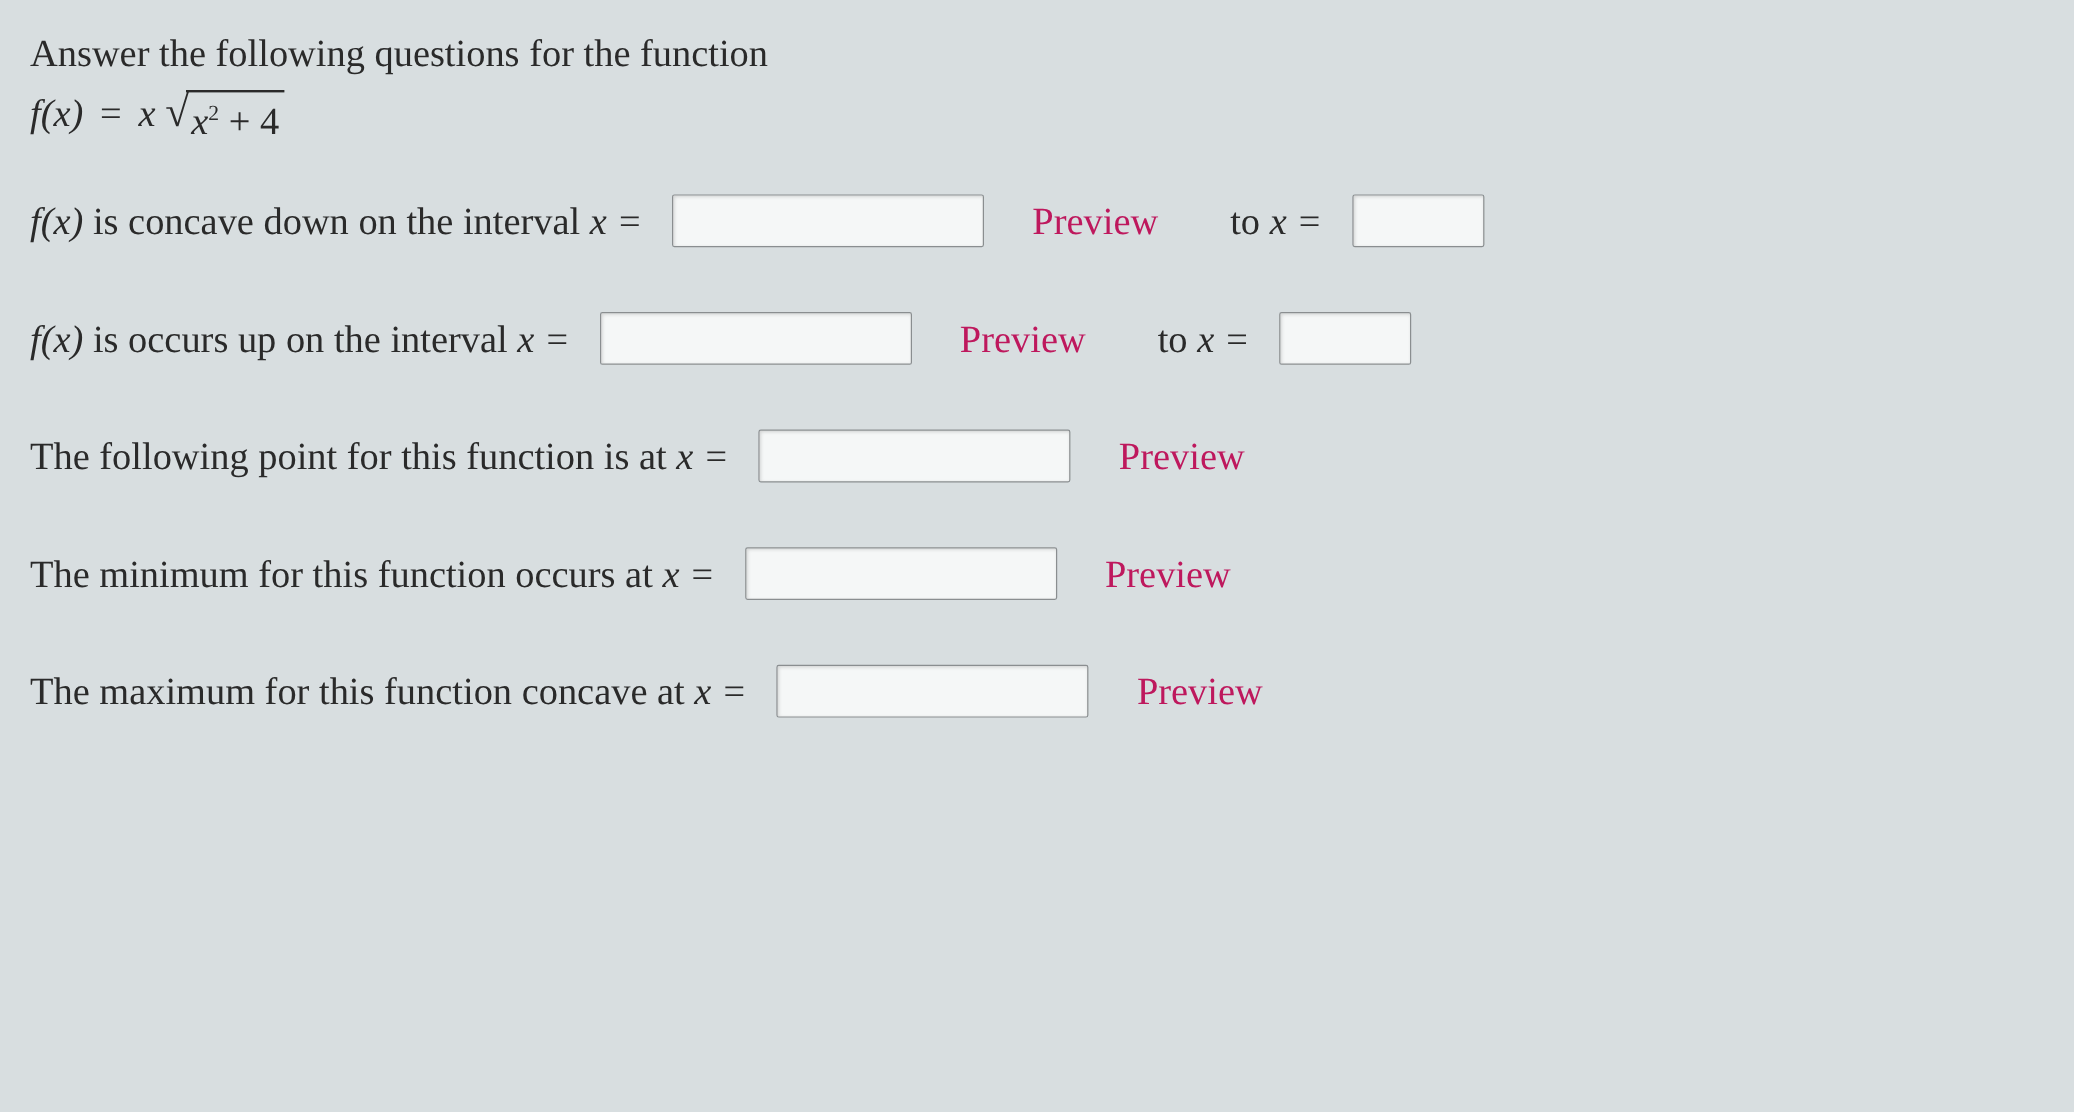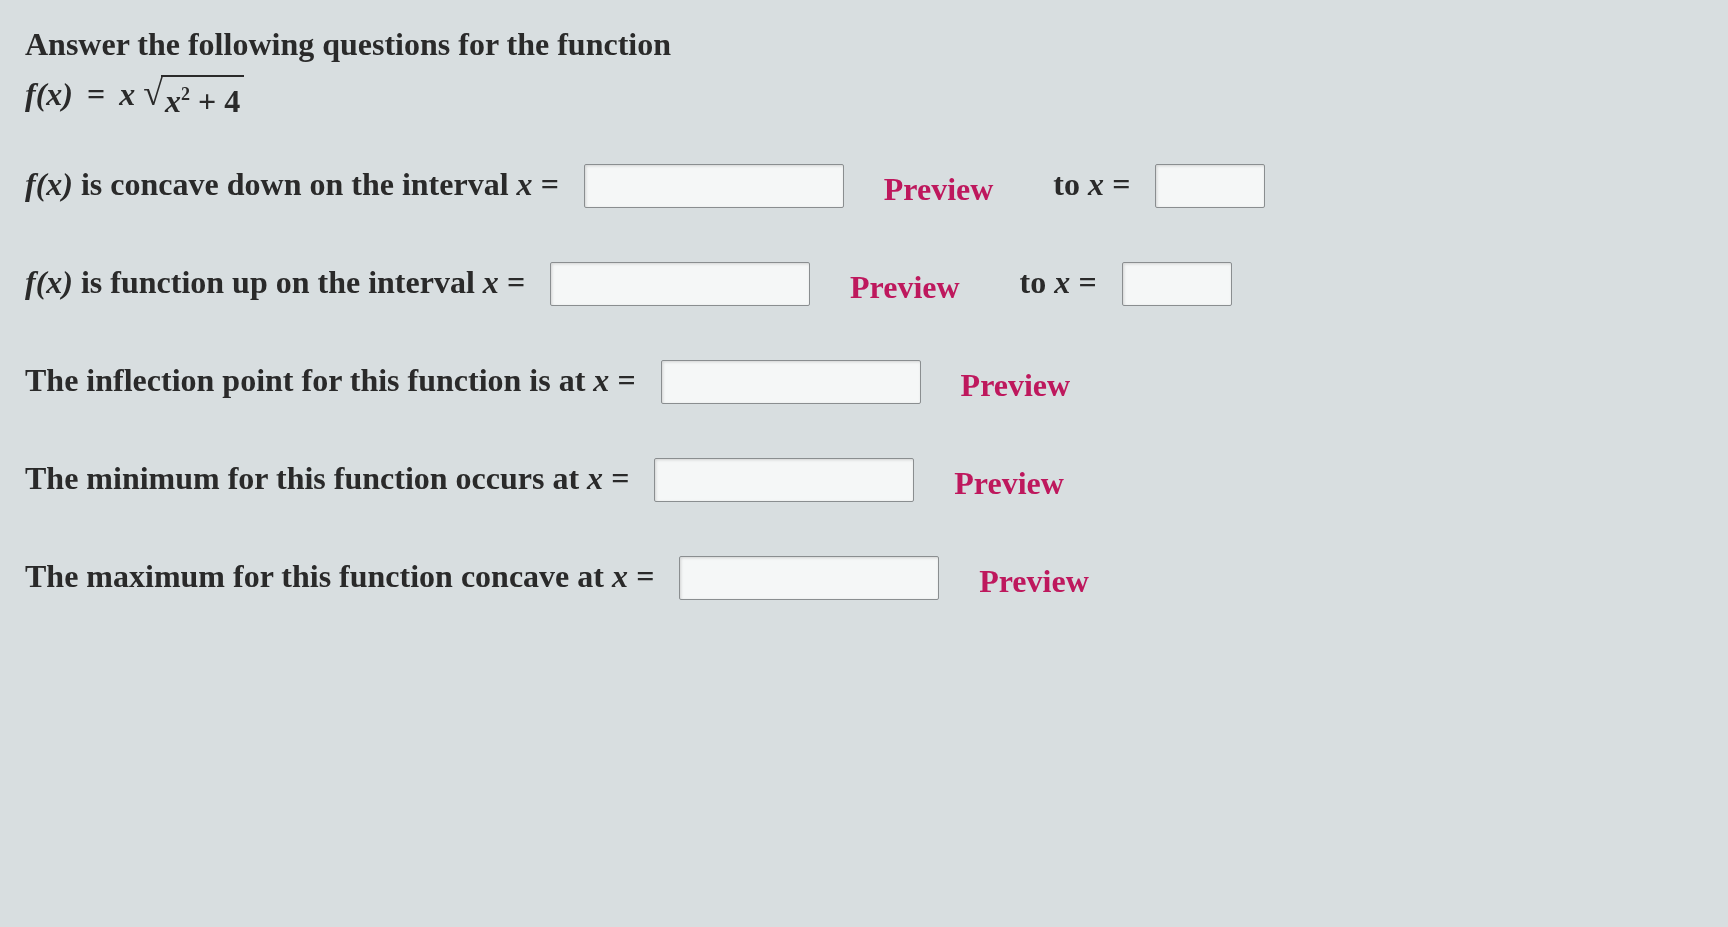--- a/index.html
+++ b/index.html
@@ -1,19 +1,18 @@
 <!DOCTYPE html>
 <html><head>
   <meta charset="utf-8">
   <style>
     * {
       margin: 0;
       padding: 0;
       box-sizing: border-box;
-      font-weight: bold;
     }
     body {
       font-family: Georgia, 'Times New Roman', serif;
       background: #d8dee0;
       padding: 20px 25px;
       font-size: 32px;
       color: #2a2a2a;
       line-height: 1.5;
     }
     .question-block {
@@ -50,21 +49,21 @@
       font-style: italic;
       text-align: center;
     }
     .sup {
       font-size: 18px;
       vertical-align: super;
       font-style: normal;
     }
     .row {
       display: flex;
-      align-items: flex-end;
+      align-items: center;
       flex-wrap: nowrap;
       margin-bottom: 50px;
       gap: 25px;
     }
     .row-text {
       white-space: nowrap;
     }
     .math-i {
       font-style: italic;
     }
@@ -127,33 +126,33 @@
   <input type="text" class="input-box" style="">
   <button class="preview-btn">Preview</button>
   <span class="to-x">
     <span style="font-style:normal">to </span><span>x =</span>
   </span>
   <input type="text" class="input-box input-box-small" style="">
 </div>
 
 <div class="row">
   <span class="row-text">
-    <span class="math-i">f(x)</span><span> is function up on the interval </span><span class="math-i">x =</span>
+    <span class="math-i">f(x)</span><span> is occurs up on the interval </span><span class="math-i">x =</span>
   </span>
   <input type="text" class="input-box" style="">
   <button class="preview-btn">Preview</button>
   <span class="to-x">
     <span style="font-style:normal">to </span><span>x =</span>
   </span>
   <input type="text" class="input-box input-box-small" style="">
 </div>
 
 <div class="row">
   <span class="row-text">
-    <span>The inflection point for this function is at </span><span class="math-i">x =</span>
+    <span>The following point for this function is at </span><span class="math-i">x =</span>
   </span>
   <input type="text" class="input-box" style="">
   <button class="preview-btn">Preview</button>
 </div>
 
 <div class="row">
   <span class="row-text">
     <span>The minimum for this function occurs at </span><span class="math-i">x =</span>
   </span>
   <input type="text" class="input-box" style="">

